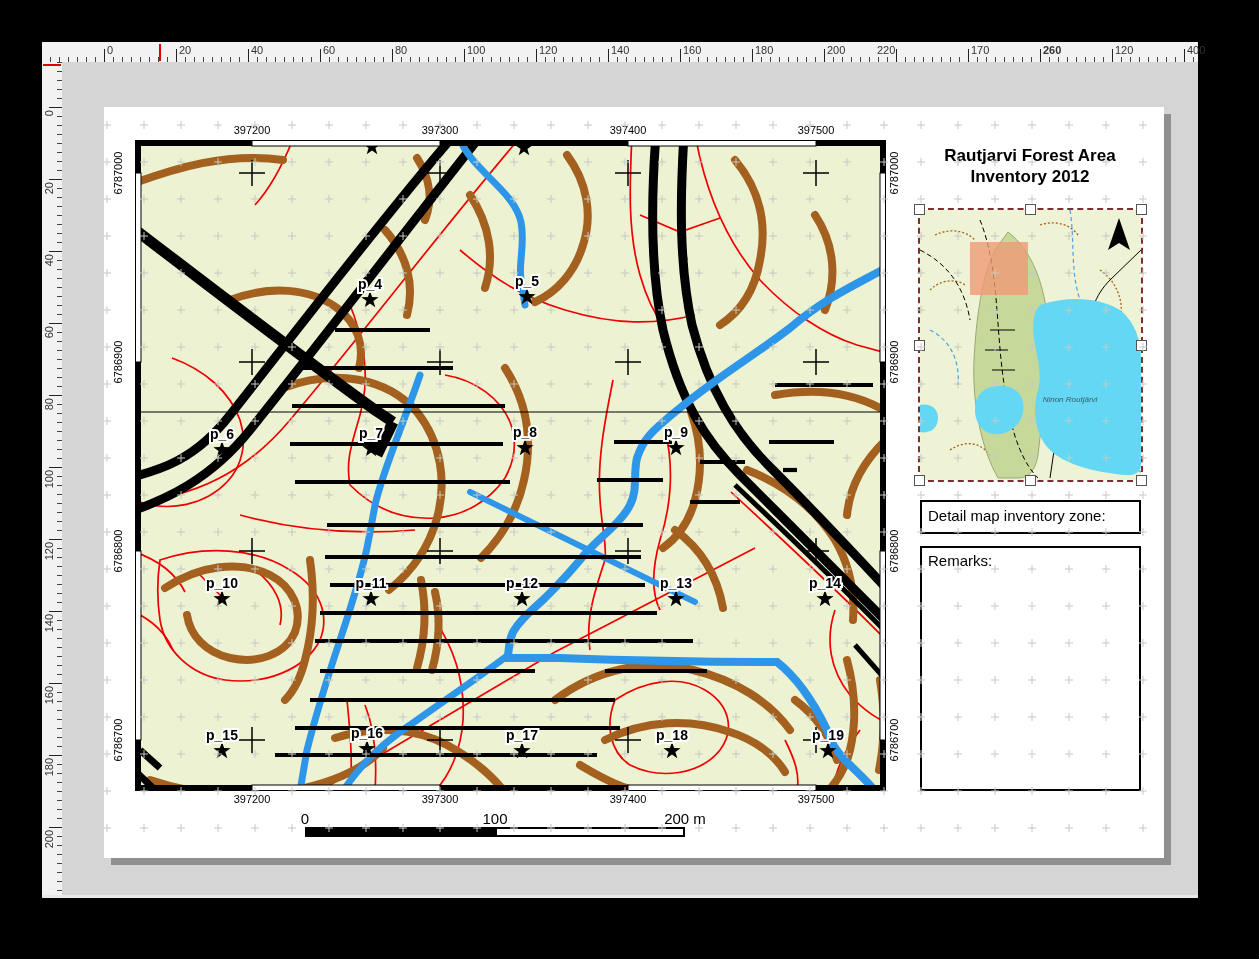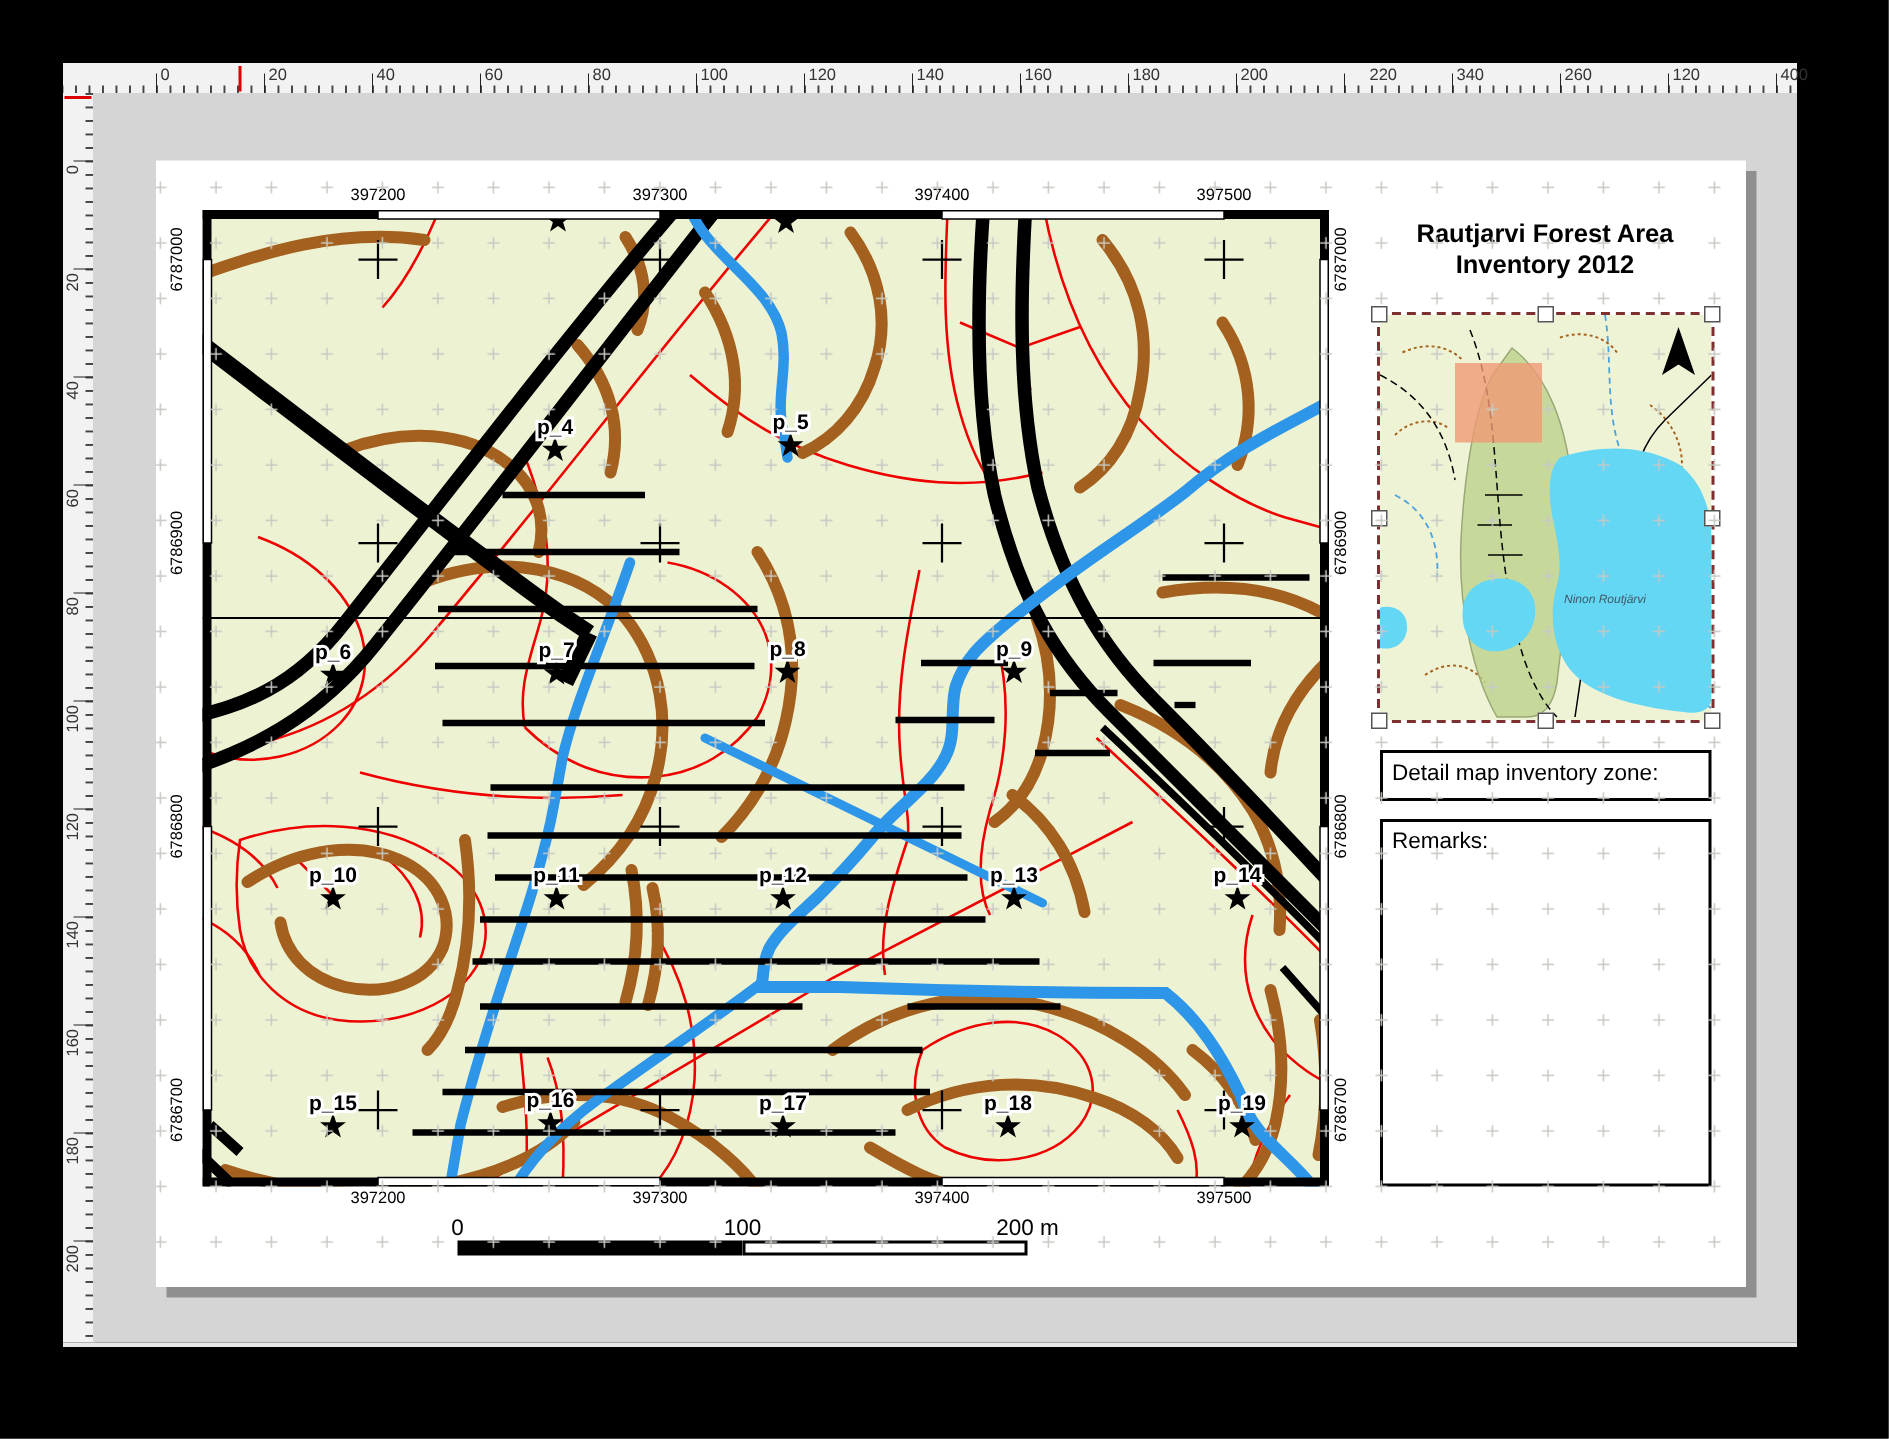--- a/index.html
+++ b/index.html
@@ -51,23 +51,23 @@
     <span class="rnum" style="left: 137px;">20</span>
     <span class="rnum" style="left: 209px;">40</span>
     <span class="rnum" style="left: 281px;">60</span>
     <span class="rnum" style="left: 353px;">80</span>
     <span class="rnum" style="left: 425px;">100</span>
     <span class="rnum" style="left: 497px;">120</span>
     <span class="rnum" style="left: 569px;">140</span>
     <span class="rnum" style="left: 641px;">160</span>
     <span class="rnum" style="left: 713px;">180</span>
     <span class="rnum" style="left: 785px;">200</span>
-    <span class="rnum" style="left: 871px;">220</span>
-    <span class="rnum" style="left: 929px;">340</span>
-    <span class="rnum" style="left: 1001px;">260</span>
+    <span class="rnum" style="left: 835px;">220</span>
+    <span class="rnum" style="left: 929px;">170</span>
+    <span class="rnum" style="left: 1001px; font-weight: bold;">260</span>
     <span class="rnum" style="left: 1073px;">120</span>
     <span class="rnum" style="left: 1145px;">400</span>
   </div>
 <div class="abs" id="ruler-left">
   <div class="marker-h"></div>
 <span class="rnum-v" style="top: 48px;">0</span>
     <span class="rnum-v" style="top: 120px;">20</span>
     <span class="rnum-v" style="top: 192px;">40</span>
     <span class="rnum-v" style="top: 264px;">60</span>
     <span class="rnum-v" style="top: 336px;">80</span>

